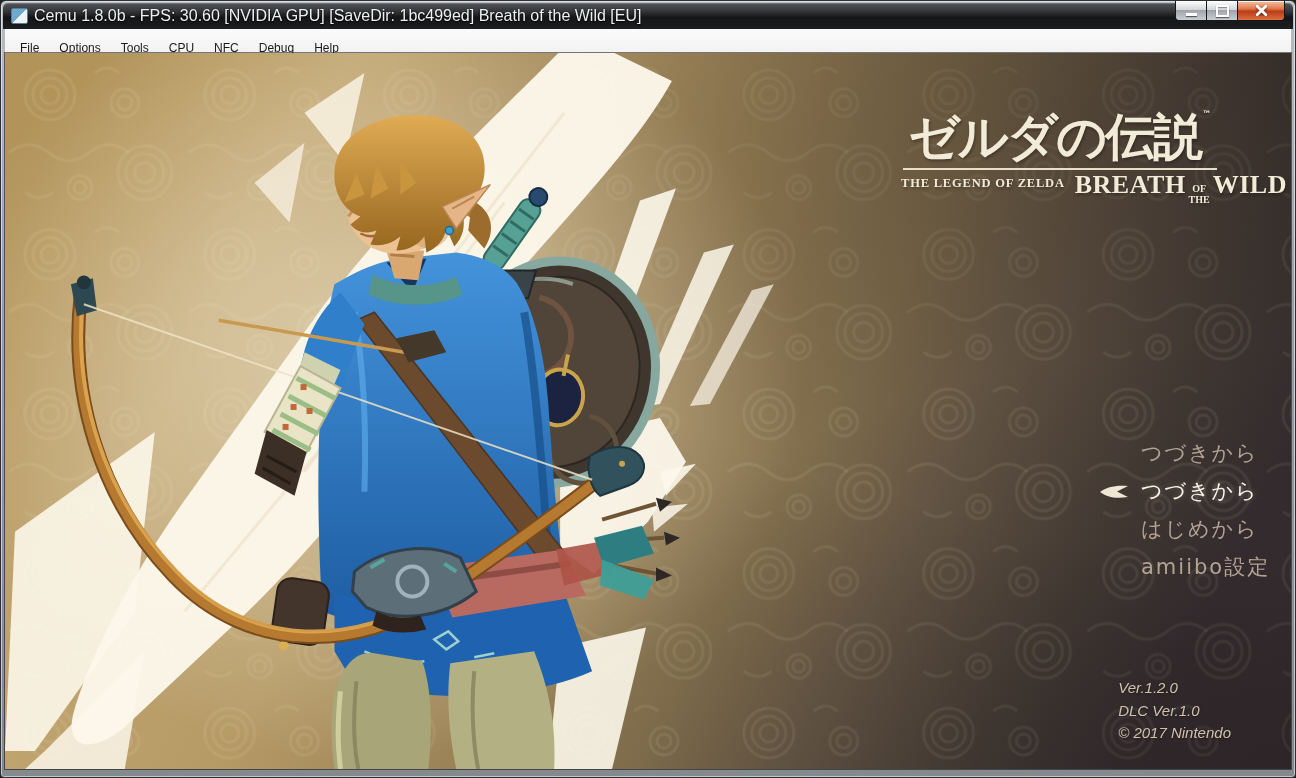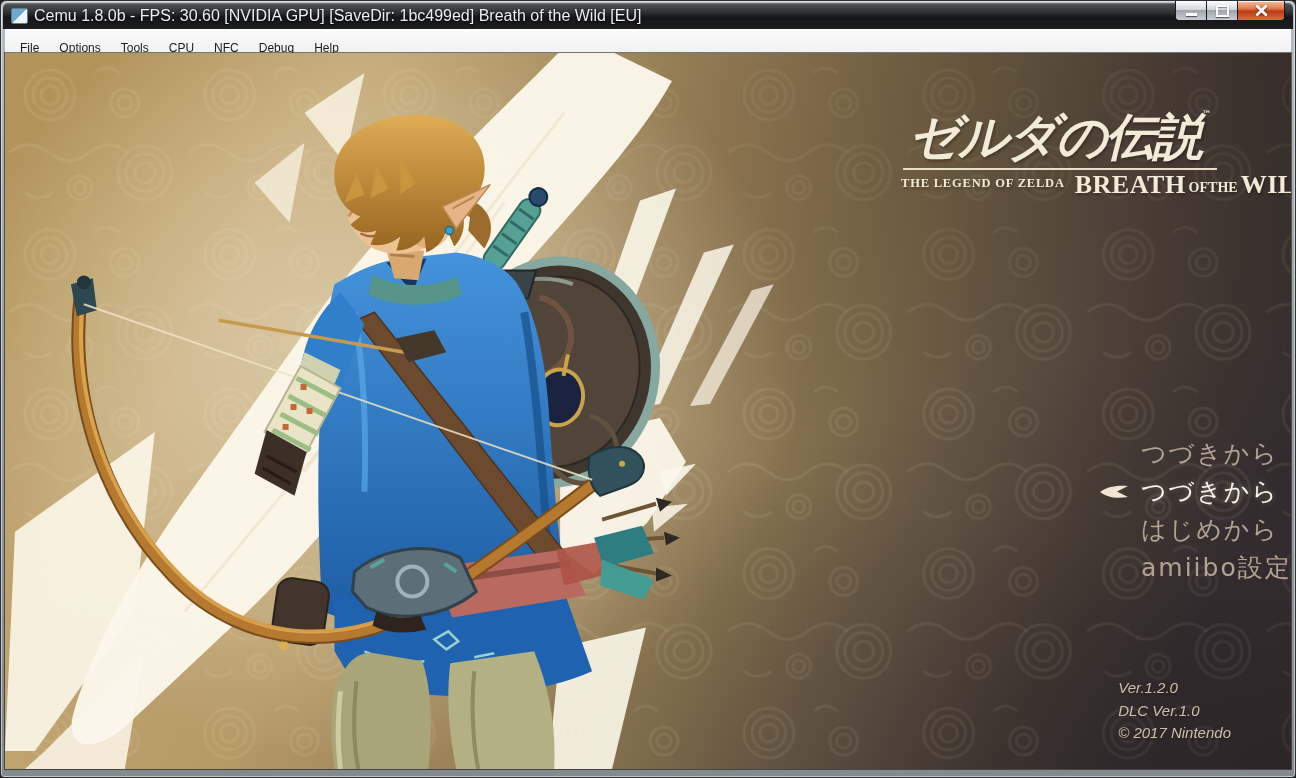--- a/index.html
+++ b/index.html
@@ -38,34 +38,34 @@
   .menu-item{font-size:12px;color:#1a1a1a;padding:3px 10px;cursor:default;}
   .menu-item u{text-decoration:underline;}
   
   .viewport{position:absolute;top:52px;left:4px;right:4px;bottom:8px;overflow:hidden;
     background:#3a3134;box-shadow:0 0 0 1px rgba(15,15,15,.55);}
   .art{position:absolute;inset:0;width:100%;height:100%;display:block;}
   
   .logo{position:absolute;top:56px;right:72px;width:318px;color:#f2ebd7;text-align:center;
     text-shadow:1px 2px 3px rgba(20,10,5,.35);}
   .logo-jp{font-size:50px;font-weight:bold;letter-spacing:-2px;line-height:1.12;white-space:nowrap;
-    font-family:"DejaVu Sans","Liberation Sans",sans-serif;font-style:italic;}
+    font-family:"DejaVu Sans","Liberation Sans",sans-serif;}
   .logo-jp .tm{font-size:9px;vertical-align:top;letter-spacing:0;margin-left:1px;}
   .logo-rule{height:2px;background:#f0e7d0;margin:3px 2px 2px;opacity:.95;}
   .logo-sub{display:flex;justify-content:space-between;align-items:flex-start;
     font-family:"Liberation Serif","DejaVu Serif",serif;font-weight:bold;gap:10px;}
   .sub-left{font-size:12.5px;letter-spacing:.8px;padding-top:4px;white-space:nowrap;}
   .sub-right{display:inline-flex;align-items:baseline;white-space:nowrap;}
   .breath,.wild{font-size:26px;letter-spacing:.5px;line-height:1;}
-  .ofthe{display:inline-flex;flex-direction:row;font-size:14px;line-height:1.05;
+  .ofthe{display:inline-flex;flex-direction:column;font-size:10px;line-height:1.05;
     margin:8px 3px;transform:translateY(-1px);}
   
   .game-menu{position:absolute;top:381px;left:1136px;}
   .game-menu-item{position:relative;height:38px;display:flex;align-items:center;
-    font-size:25px;letter-spacing:2px;color:#b2a393;white-space:nowrap;cursor:default;
+    font-size:21px;letter-spacing:2px;color:#b2a393;white-space:nowrap;cursor:default;
     font-family:"DejaVu Sans","Liberation Sans",sans-serif;}
   .game-menu-item.selected{color:#f8f3e6;text-shadow:0 0 6px rgba(255,248,225,.3);}
   .cursor{position:absolute;left:-42px;top:12px;width:30px;height:16px;visibility:hidden;}
   .game-menu-item.selected .cursor{visibility:visible;}
   .cursor path{fill:#efe7d2;}
   
   .version{position:absolute;top:624px;right:60px;color:#cec2ad;
     font-size:15px;font-style:italic;line-height:22.5px;text-shadow:0 1px 2px rgba(20,10,5,.4);}
 </style>
 </head>

